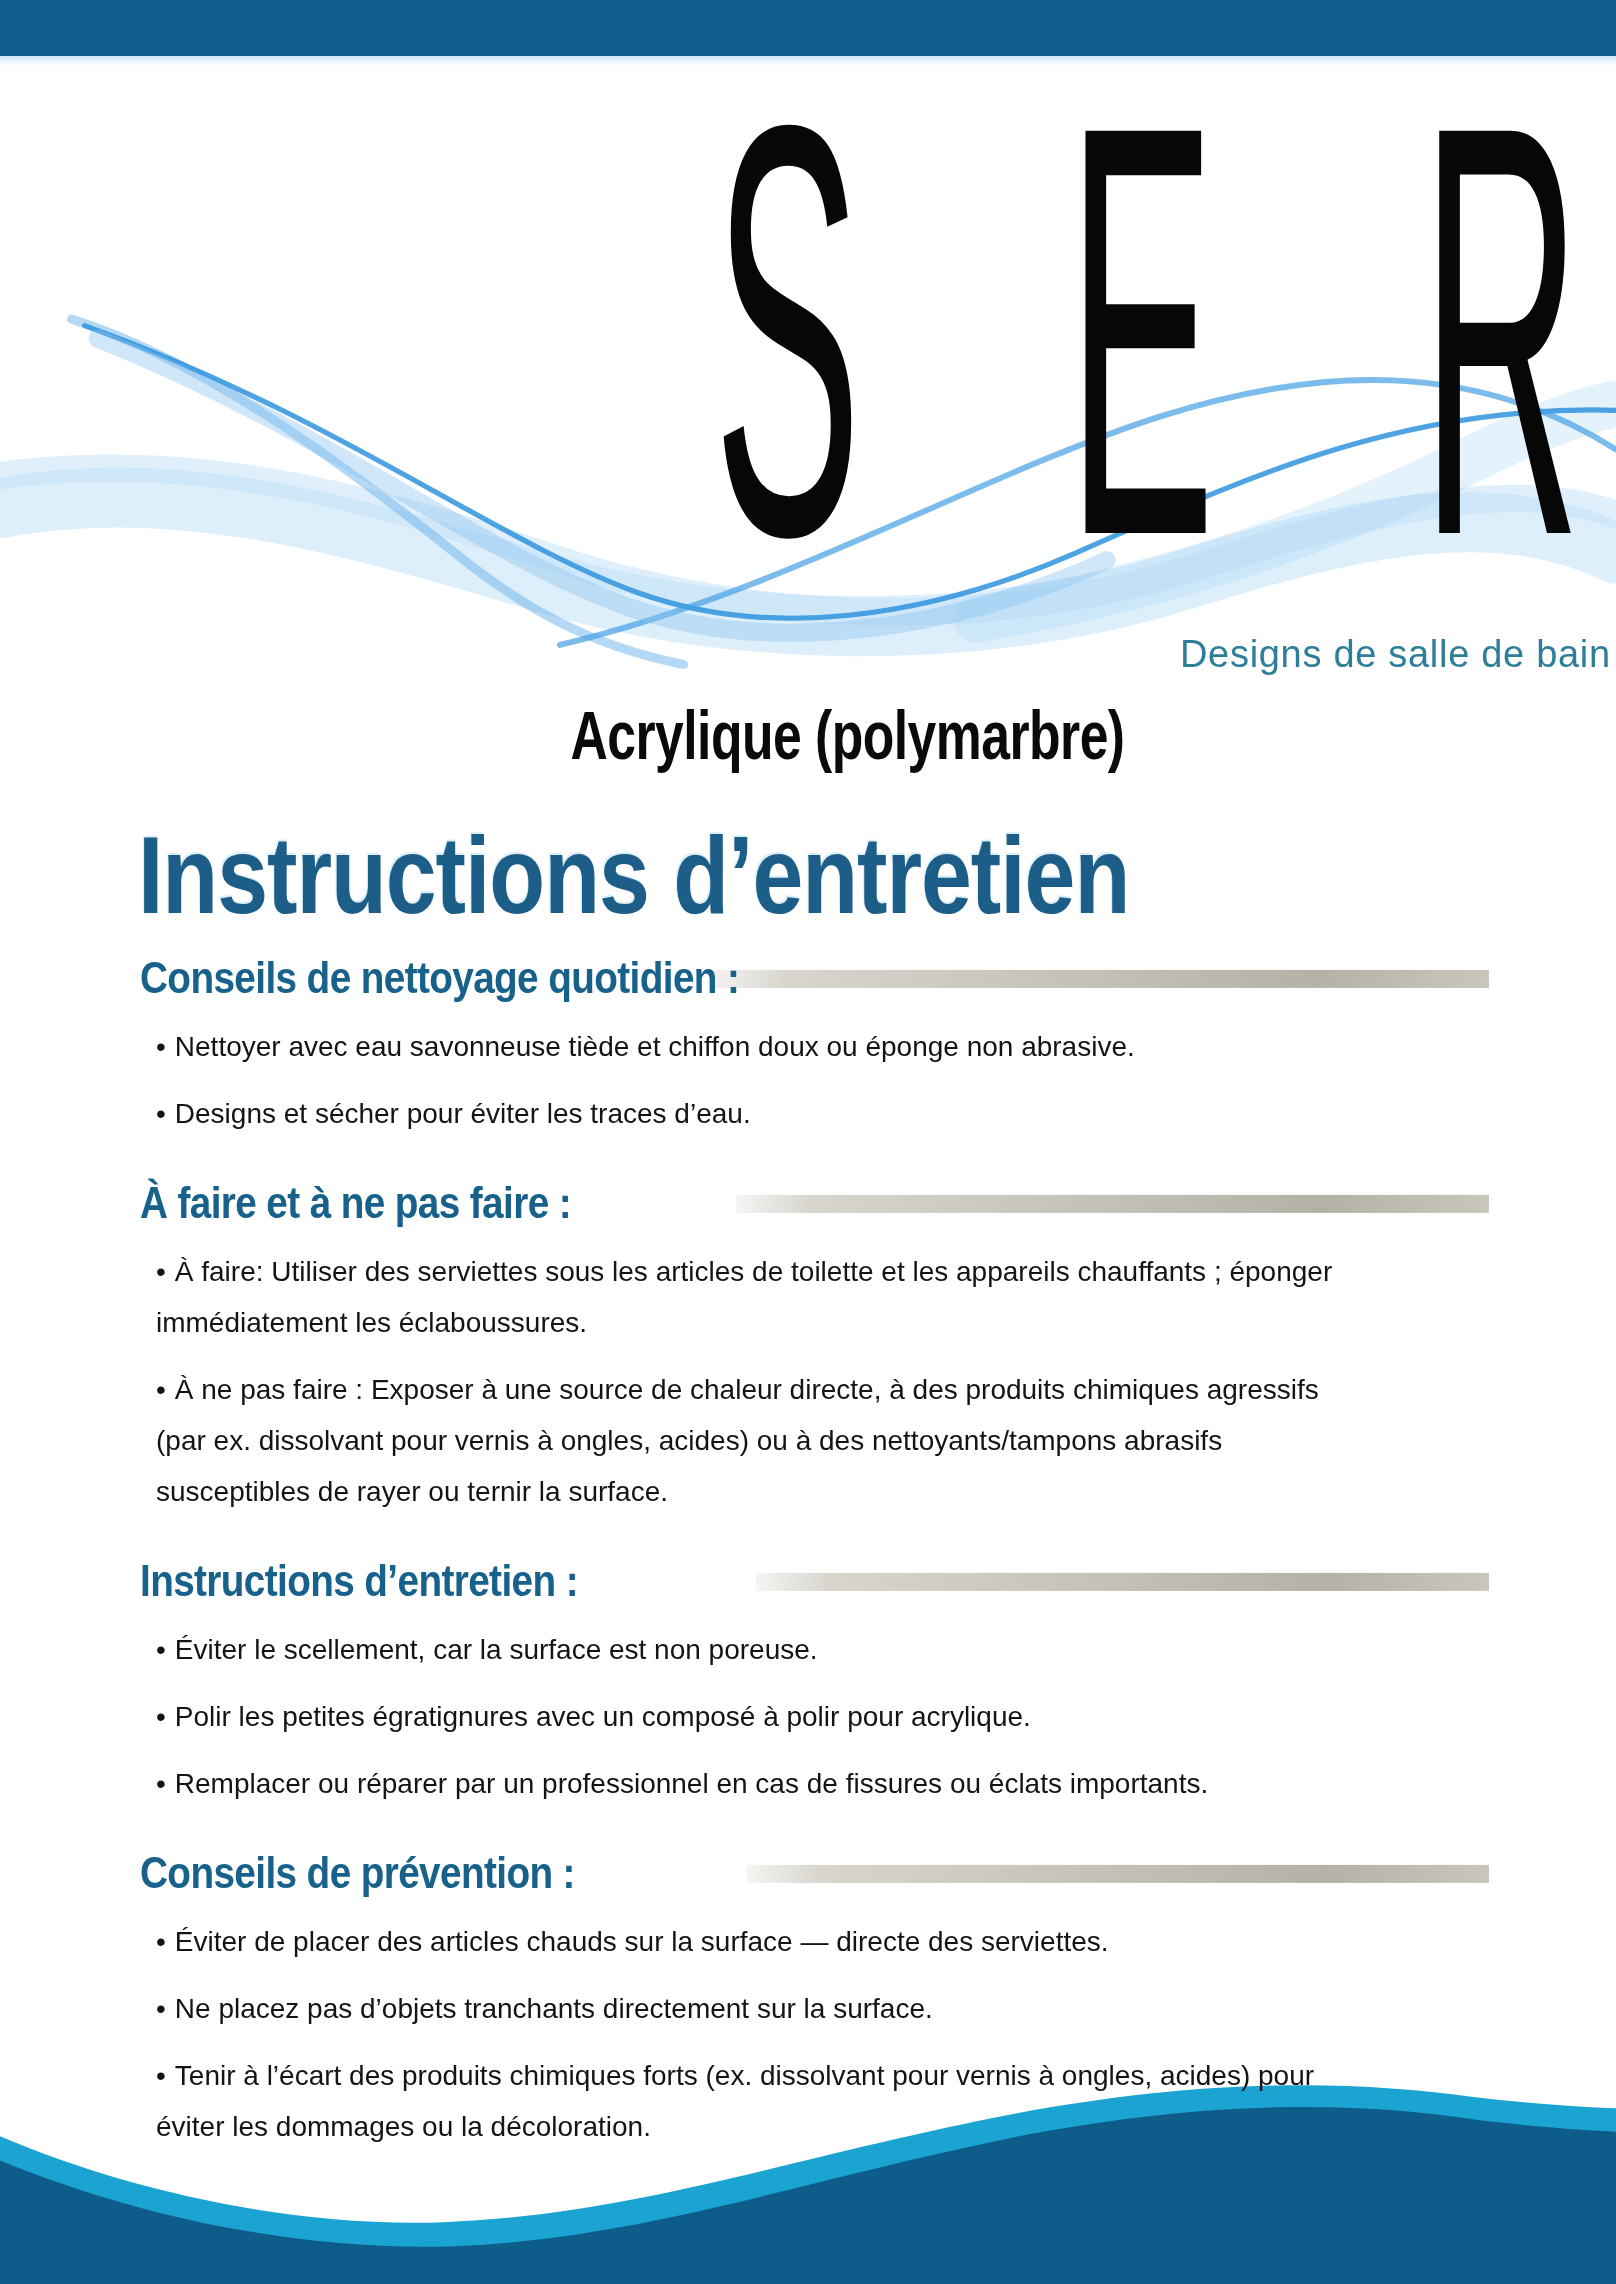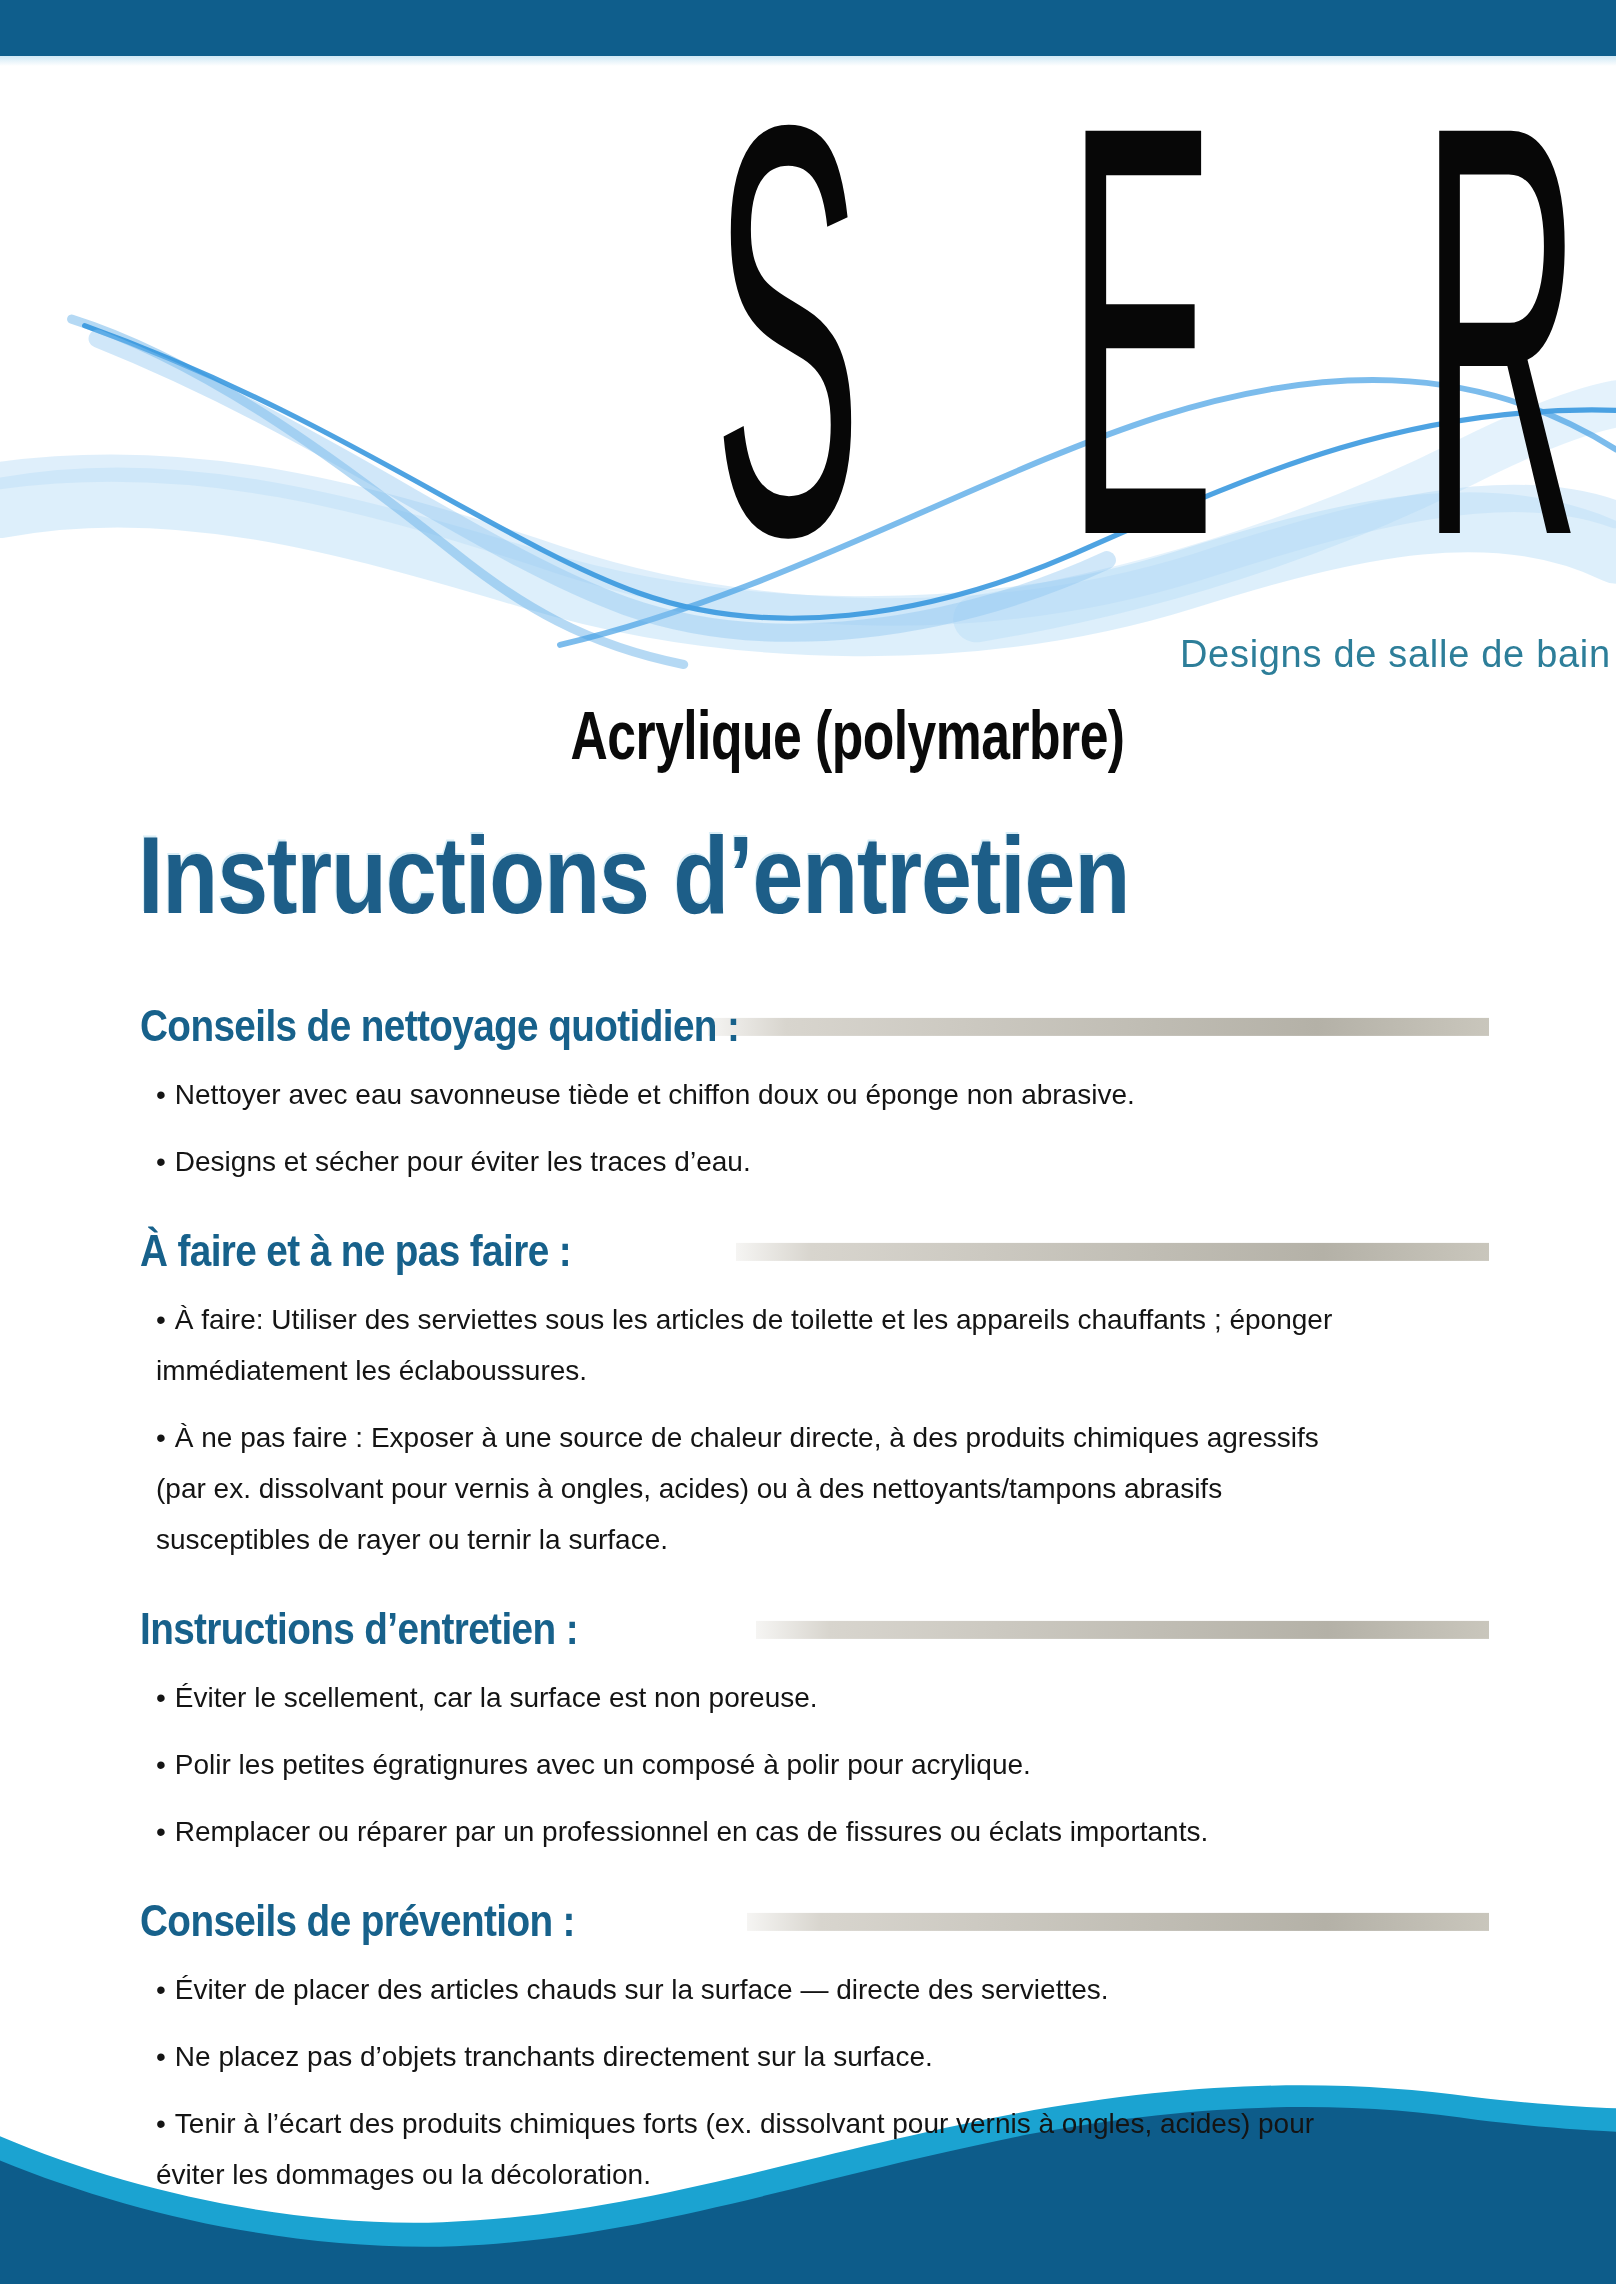--- a/index.html
+++ b/index.html
@@ -41,21 +41,21 @@
 
   
   .page-title { position:absolute; top:813px; left:138px; z-index:4; }
   .page-title span {
     display:inline-block; color:#1d5e88; font-weight:700; font-size:109px; line-height:1.15;
     letter-spacing:-1.3px; white-space:nowrap; transform:scaleX(0.84); transform-origin:left center;
     text-shadow:-1.3px -2px 0 rgba(150,205,230,0.35);
   }
 
   
-  .content { position:absolute; top:1000px; left:140px; width:1250px; z-index:4; }
+  .content { position:absolute; top:952px; left:140px; width:1250px; z-index:4; }
   .section { position:relative; }
   .section + .section { margin-top:38px; }
   .section-head { position:relative; height:52px; margin-bottom:17px; }
   .head-bar {
     position:absolute; top:50%; height:17.6px; right:-99px; transform:translateY(-46%);
     background:linear-gradient(90deg, rgba(217,214,207,0.25) 0%, #d8d5ce 10%, #b4b1a7 78%, #c9c6bc 100%);
     z-index:0;
   }
   .s0 .head-bar { left:568px; }
   .s1 .head-bar { left:596px; }

